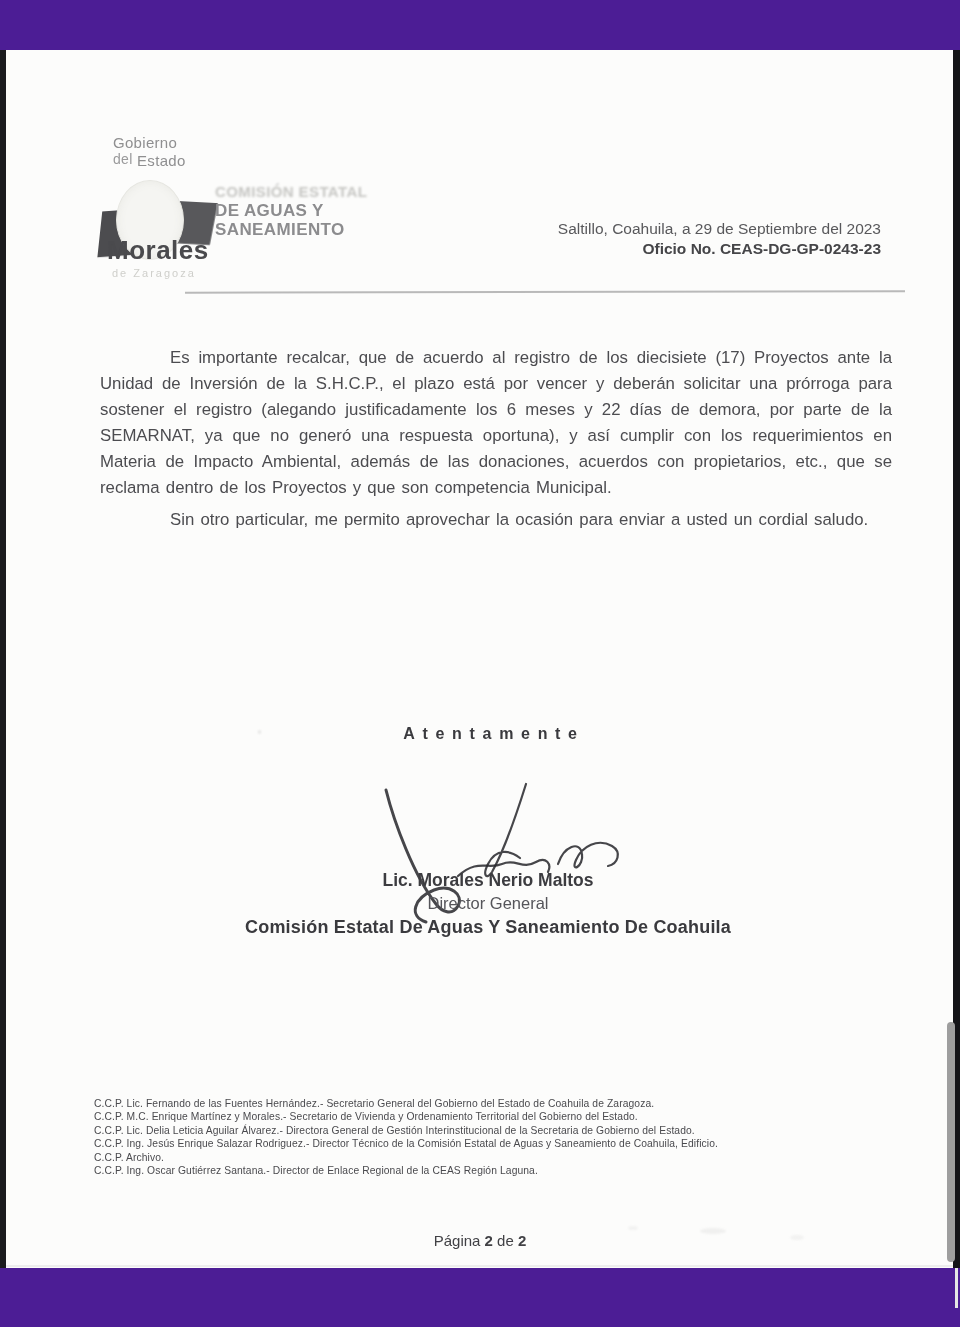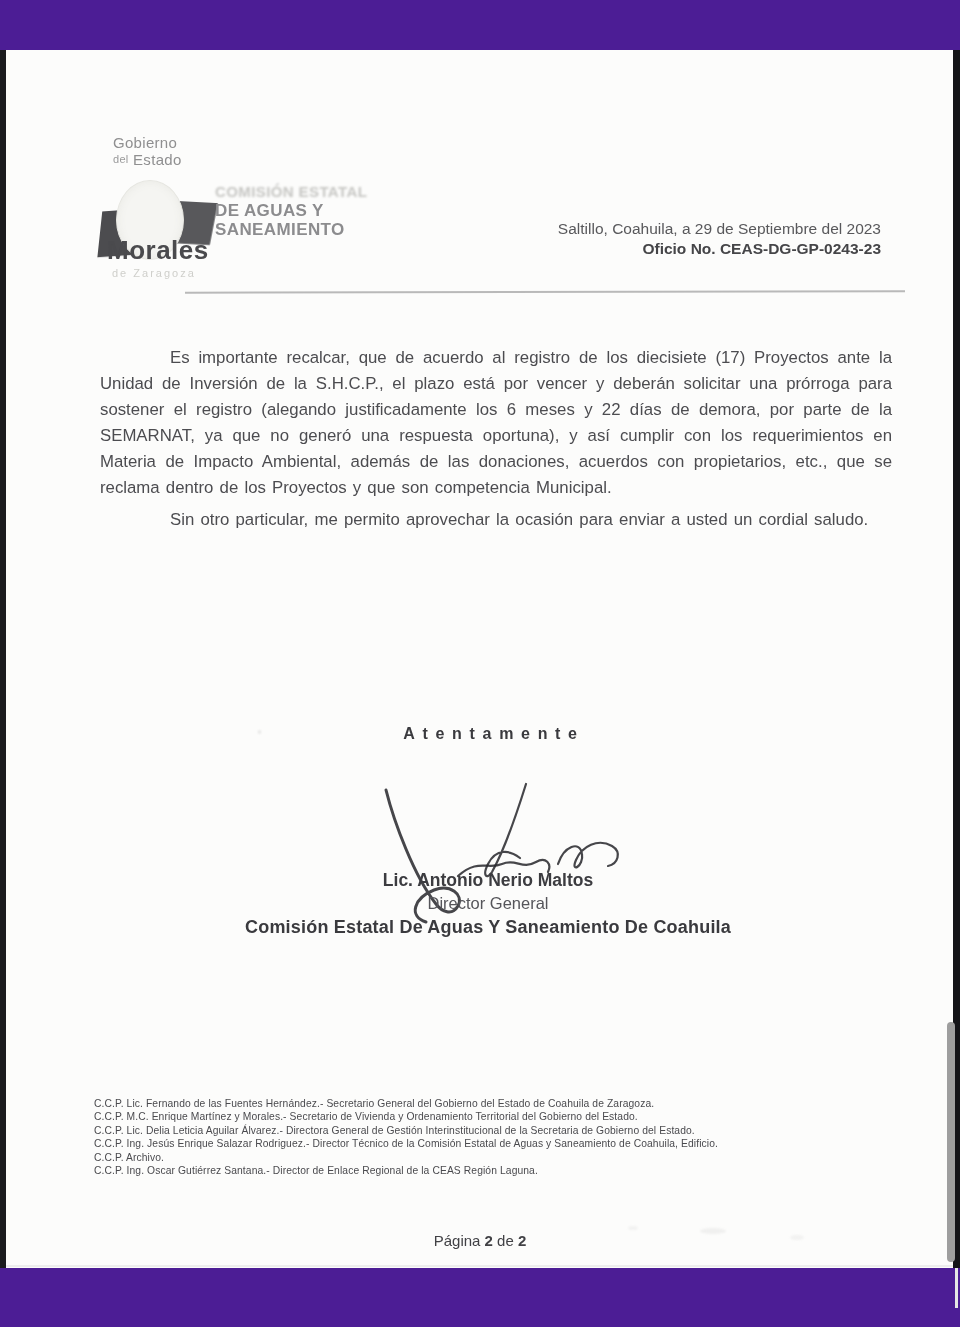--- a/index.html
+++ b/index.html
@@ -12,21 +12,21 @@
     position:absolute;left:0;top:50px;width:960px;height:1218px;
     background:#fcfcfb;filter:blur(0.25px);
   }
   .edge-left{position:absolute;left:0;top:0;width:6px;height:1218px;background:#1b1b1e;}
   .edge-right{position:absolute;right:0;top:0;width:7px;height:1218px;background:#141418;}
   .photo-bottom-line{position:absolute;left:6px;top:1215px;width:947px;height:2px;background:#ededed;}
   .edge-tail{position:absolute;left:955px;top:1268px;width:3px;height:40px;background:#e6e6e6;}
 
   
   .gob{position:absolute;left:113px;top:84px;font-size:15px;line-height:17px;color:#8f8f90;letter-spacing:.3px;}
-  .gob .small{font-size:11px;vertical-align:2px;color:#9a9a9b;}
+  .gob .small{font-size:14px;vertical-align:2px;color:#9a9a9b;}
   .crest{position:absolute;left:98px;top:128px;width:120px;height:92px;}
   .wing-l{position:absolute;left:2px;top:32px;width:40px;height:46px;background:#4c4c4f;transform:skewX(-10deg) rotate(-4deg);filter:blur(.6px);}
   .wing-r{position:absolute;left:74px;top:24px;width:42px;height:42px;background:#58585b;transform:skewX(-8deg) rotate(3deg);filter:blur(.7px);}
   .crest-circle{position:absolute;left:18px;top:2px;width:66px;height:78px;border-radius:50%;
     background:#f5f5f2;border:1px solid #e6e6e1;box-shadow:inset 0 0 10px #e9e9e4;}
   .coah{position:absolute;left:107px;top:185px;font-size:26px;font-weight:bold;color:#4a4a4d;letter-spacing:.5px;}
   .coah-sub{position:absolute;left:112px;top:217px;font-size:11px;color:#cfcfcb;letter-spacing:2px;filter:blur(.6px);}
   .org{position:absolute;left:215px;top:132px;font-size:17px;line-height:19px;color:#8c8c8e;font-weight:600;letter-spacing:.4px;}
   .org .faded{color:#c6c6c3;filter:blur(.8px);font-size:15px;}
   .dateblock{position:absolute;right:79px;top:169px;text-align:right;font-size:15.5px;line-height:20px;color:#58585b;}
@@ -106,21 +106,21 @@
     <svg class="sig-svg" width="330" height="160" viewBox="0 0 330 160">
       <g fill="none" stroke="#28282c" stroke-opacity="0.86" stroke-linecap="round">
         <path stroke-width="3" d="M56,14 C64,46 84,100 106,128 C112,136 122,140 128,130 C134,118 120,108 104,114 C84,122 78,140 96,146"></path>
         <path stroke-width="2.2" d="M196,8 C186,40 172,78 162,96 C157,104 152,100 158,88 C166,72 180,74 190,82"></path>
         <path stroke-width="2.2" d="M128,100 C148,82 158,94 172,88 C186,82 192,94 206,86 C216,80 222,88 218,96"></path>
         <path stroke-width="2.2" d="M228,88 C234,70 250,64 252,78 C254,90 240,98 246,84 C252,70 268,62 282,70 C292,76 288,88 278,90"></path>
       </g>
     </svg>
 
     <div class="sig-block">
-      <div class="sig-name">Lic. Antonio Nerio Maltos</div>
+      <div class="sig-name">Lic. Morales Nerio Maltos</div>
       <div class="sig-title">Director General</div>
       <div class="sig-org">Comisión Estatal De Aguas Y Saneamiento De Coahuila</div>
     </div>
 
     <div class="ccp">
       <div>C.C.P. Lic. Fernando de las Fuentes Hernández.- Secretario General del Gobierno del Estado de Coahuila de Zaragoza.</div>
       <div>C.C.P. M.C. Enrique Martínez y Morales.- Secretario de Vivienda y Ordenamiento Territorial del Gobierno del Estado.</div>
       <div>C.C.P. Lic. Delia Leticia Aguilar Álvarez.- Directora General de Gestión Interinstitucional de la Secretaria de Gobierno del Estado.</div>
       <div>C.C.P. Ing. Jesús Enrique Salazar Rodriguez.- Director Técnico de la Comisión Estatal de Aguas y Saneamiento de Coahuila, Edificio.</div>
       <div>C.C.P. Archivo.</div>

